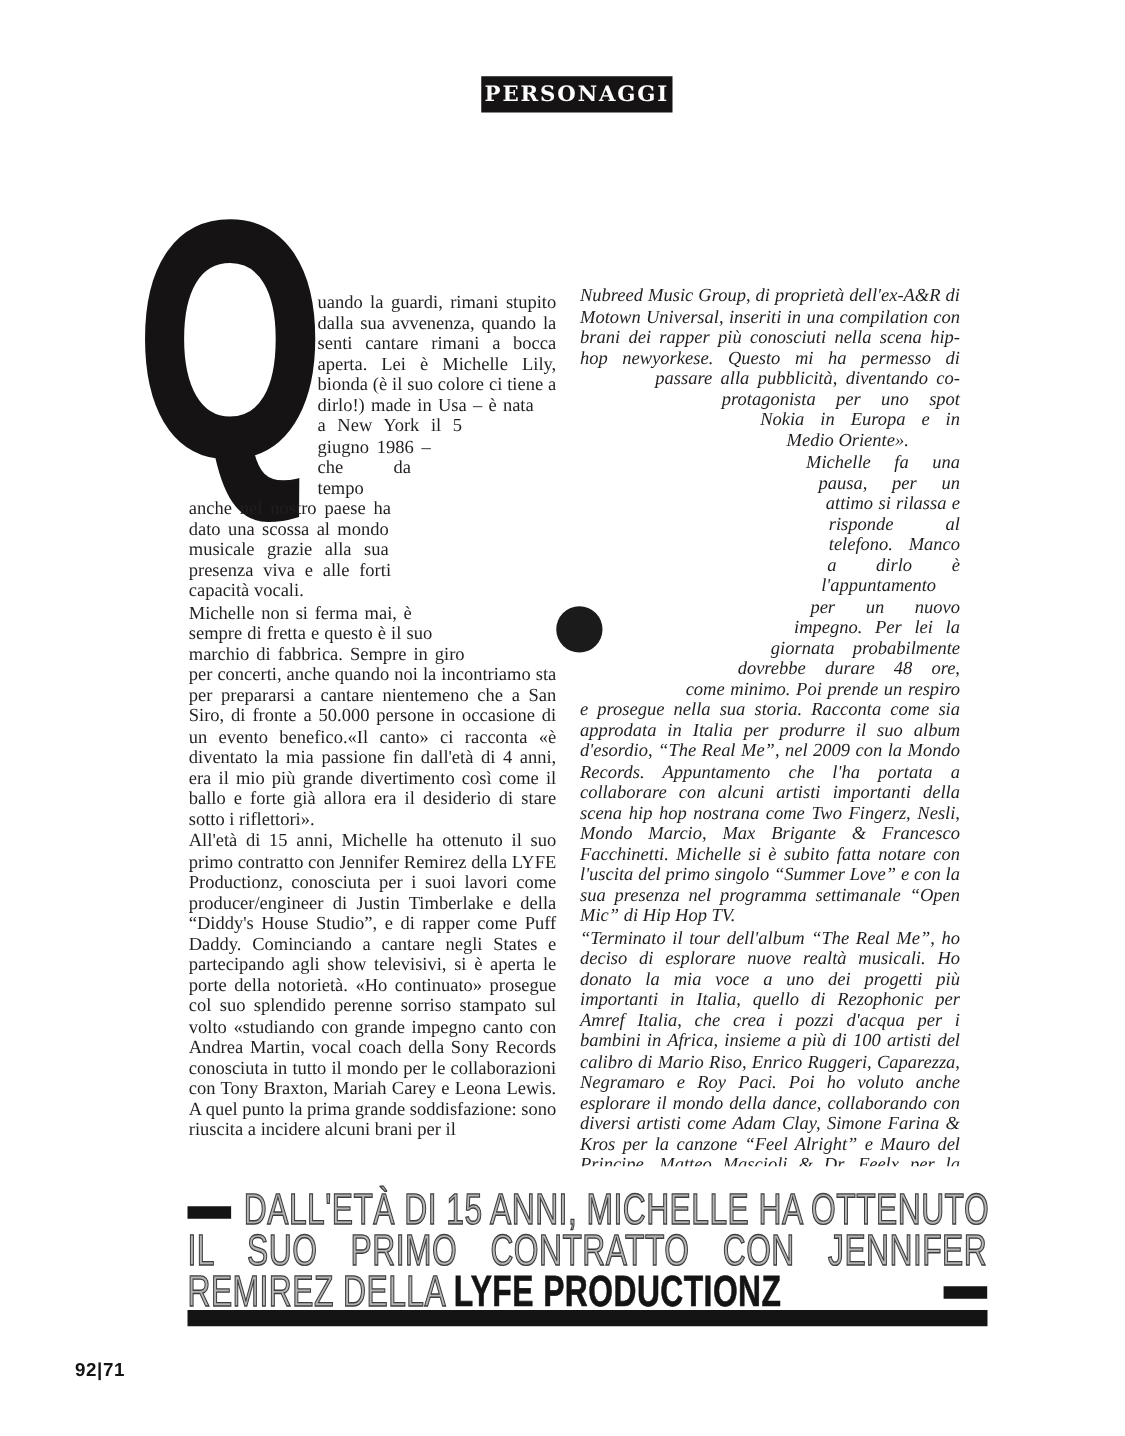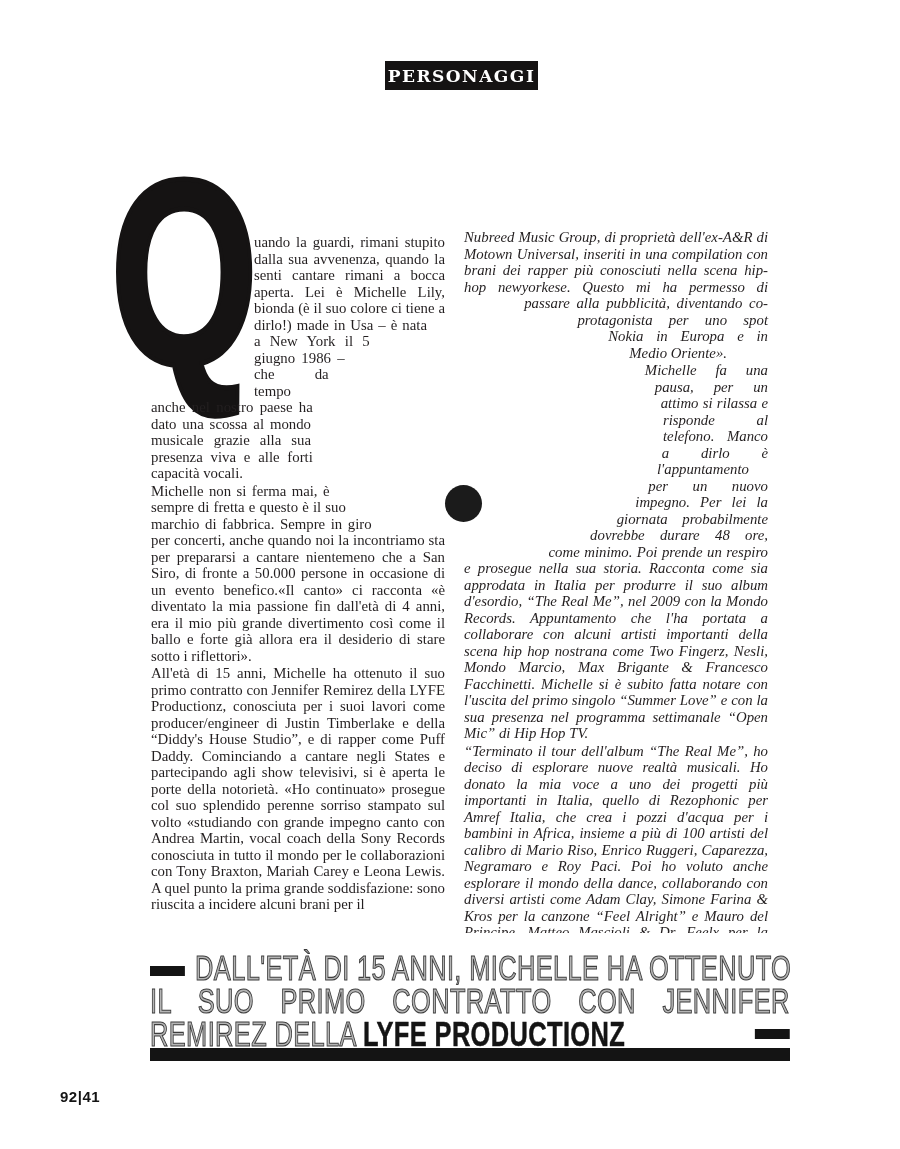--- a/index.html
+++ b/index.html
@@ -110,15 +110,15 @@
       <span>
         <span class="pq-light">REMIREZ DELLA</span>
         <span class="pq-bold">LYFE PRODUCTIONZ</span>
       </span>
       <span class="pq-dash pq-dash-end"></span>
     </div>
   </div>
 
   <div id="rule"></div>
 
-  <div id="folio">92|41</div>
+  <div id="folio">92|71</div>
 
 </div>
 
 </body></html>

